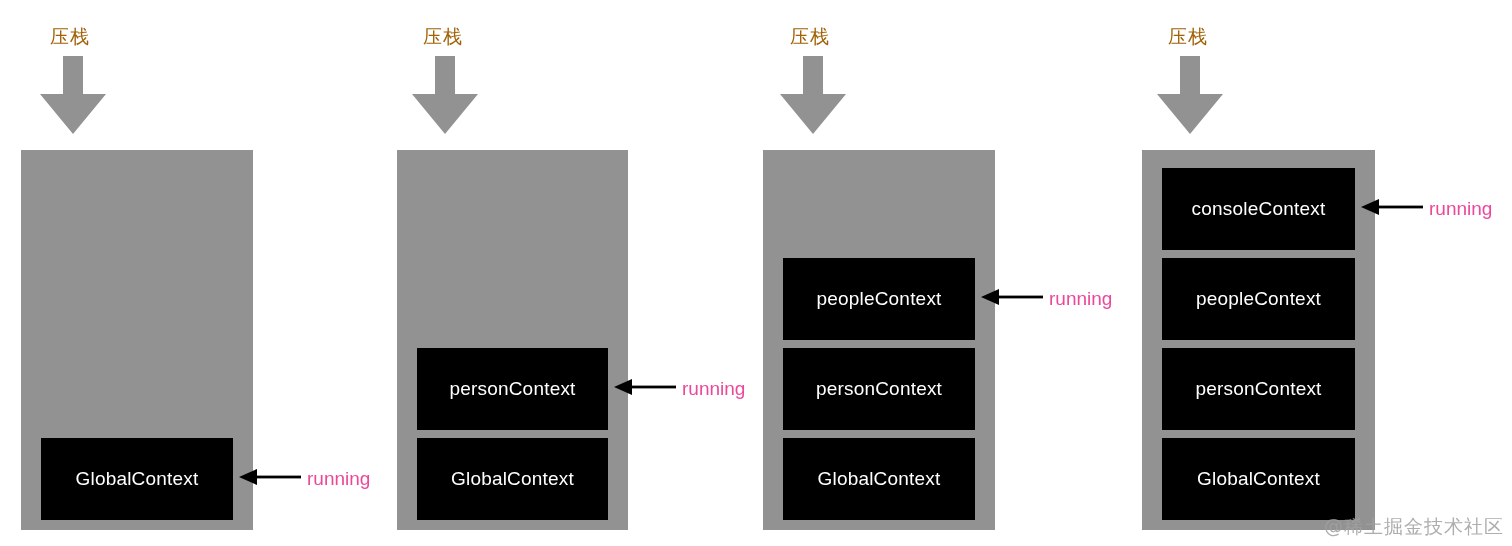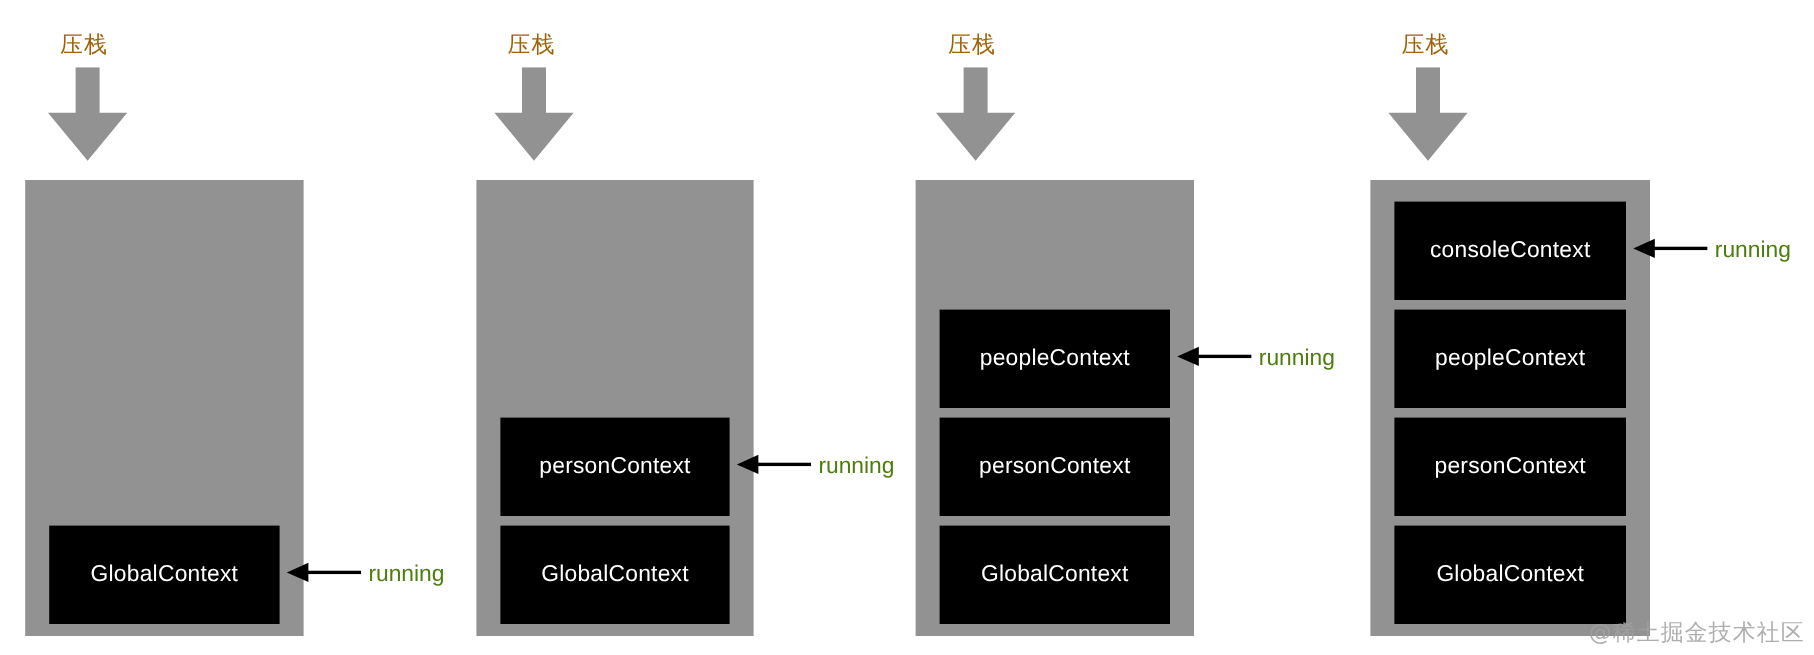--- a/index.html
+++ b/index.html
@@ -62,21 +62,21 @@
     position: absolute;
     height: 30px;
     display: flex;
     align-items: center;
   }
   .running-arrow {
     display: block;
   }
   .running-text {
     font-size: 19px;
-    color: #4d7c0f;
+    color: #ec4899;
     white-space: nowrap;
     margin-left: 6px;
     font-family: "Liberation Sans", "DejaVu Sans", sans-serif;
   }
   .watermark {
     position: absolute;
     right: 8px;
     bottom: 6px;
     font-size: 19px;
     color: rgba(160,160,160,0.85);

